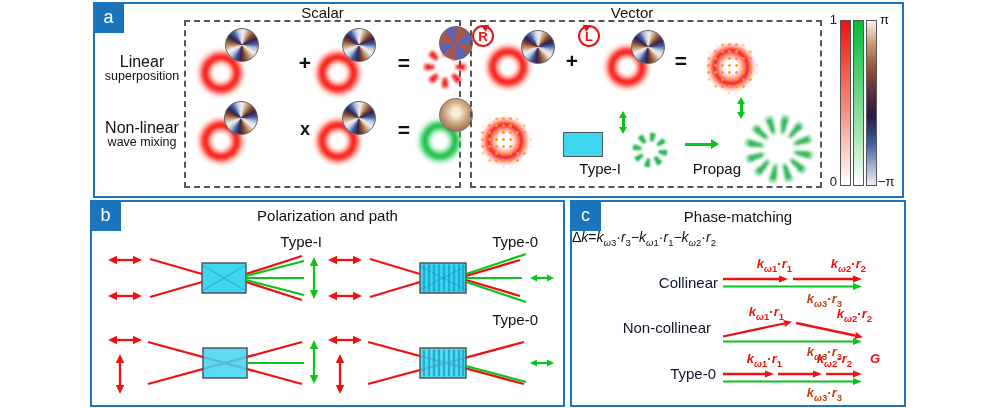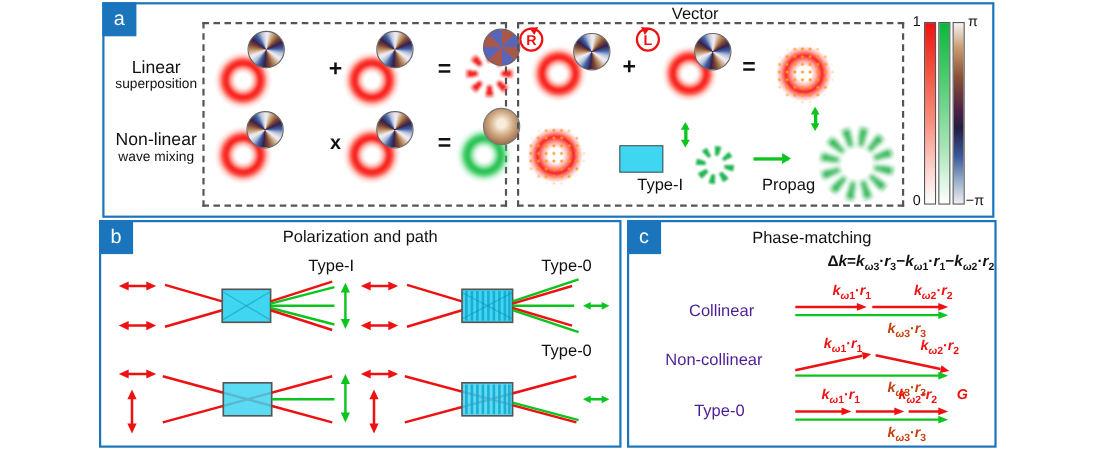--- a/index.html
+++ b/index.html
@@ -53,24 +53,24 @@
   .dav::before,.dav::after{content:"";position:absolute;left:50%;transform:translateX(-50%);border:4px solid transparent}
   .dav::before{top:-7px;border-bottom:7px solid #0cc41e}
   .dav::after{bottom:-7px;border-top:7px solid #0cc41e}
   .sah{position:absolute;height:2.6px;background:#0cc41e}
   .sah::after{content:"";position:absolute;right:-7px;top:50%;transform:translateY(-50%);border:5px solid transparent;border-left:8px solid #0cc41e}
   .cbbar{position:absolute;width:11px;border:1px solid #555}
   .cb-red{background:linear-gradient(180deg,#ee1111 0%,#f2503c 25%,#f88f80 55%,#fcd0c8 80%,#ffffff 100%)}
   .cb-green{background:linear-gradient(180deg,#09b83c 0%,#57cf77 35%,#a8e6b8 70%,#ffffff 100%)}
   .cb-phase{background:linear-gradient(180deg,#f4f4f4 0%,#c89a6e 14%,#8a5038 30%,#4c2344 48%,#241c42 58%,#3c5a9c 74%,#9cb2cc 88%,#eeeef2 100%)}
   .cblbl{position:absolute;font-size:13px;color:#111}
-  .eq{position:absolute;text-align:right;font-size:14px;font-weight:bold;color:#111}
+  .eq{position:absolute;text-align:left;font-size:14px;font-weight:normal;color:#111}
   .vec{position:absolute;text-align:right;font-size:13px;font-weight:bold}
   .vec.red{color:#ee1111}.vec.green{color:#c2410c}
-  .rowlbl{position:absolute;text-align:center;font-size:15px;color:#4c1d95}
+  .rowlbl{position:absolute;text-align:right;font-size:15px;color:#0f172a}
   sub{font-size:9.5px}
   svg{position:absolute;overflow:visible}
   .sr{stroke:#ee1111;stroke-width:2.3;fill:none}
   .sg{stroke:#0cc41e;stroke-width:2.2;fill:none}
   .fr{fill:#ee1111}.fg{fill:#0cc41e}
 </style>
 </head>
 <body>
 
 <div class="canvas">
@@ -80,20 +80,21 @@
 
     <div class="sideLbl" style="left:0;top:49px;width:94px">
       <div class="big">Linear</div>
       <div class="small">superposition</div>
     </div>
     <div class="sideLbl" style="left:0;top:115px;width:94px">
       <div class="big">Non-linear</div>
       <div class="small">wave mixing</div>
     </div>
 
+    <div class="boxTitle" style="left:89px;top:0;width:277px">Scalar</div>
     <div class="dbox" style="left:89px;top:16px;width:277px;height:168px"></div>
 
     <div class="donutR" style="left:95px;top:38px;width:62px;height:62px"></div>
     <div class="pdisc" style="left:130px;top:24px;width:34px;height:34px"></div>
     <div class="op" style="left:197px;top:48px;width:26px">+</div>
     <div class="donutR" style="left:212px;top:38px;width:62px;height:62px"></div>
     <div class="pdisc" style="left:247px;top:24px;width:34px;height:34px"></div>
     <div class="op" style="left:297px;top:48px;width:24px">=</div>
     <div class="flower8r" style="left:322px;top:35px;width:56px;height:56px"></div>
     <div class="pie8" style="left:344px;top:22px;width:34px;height:34px"></div>

